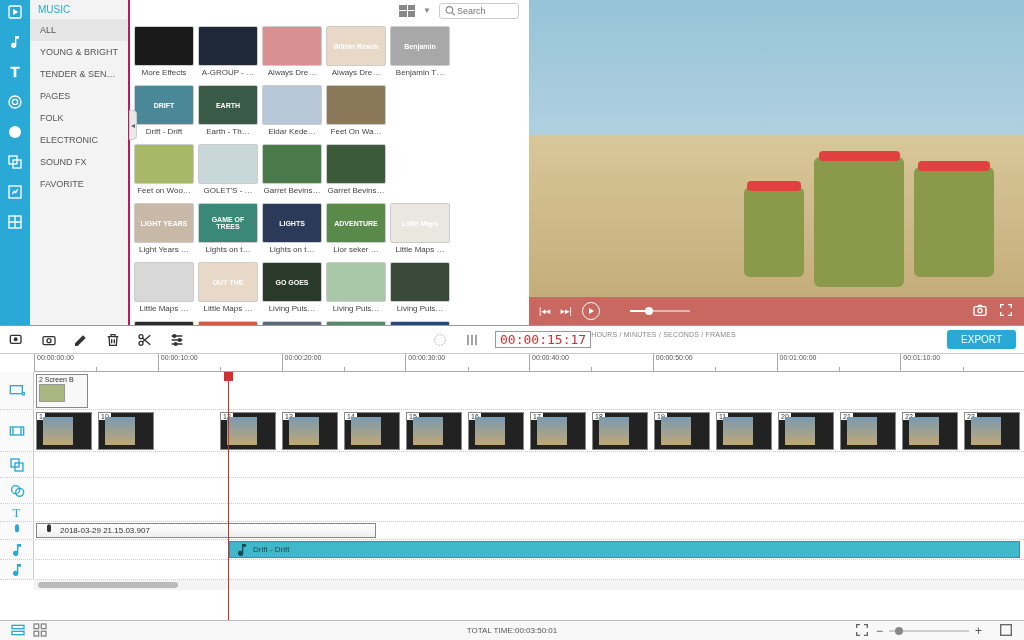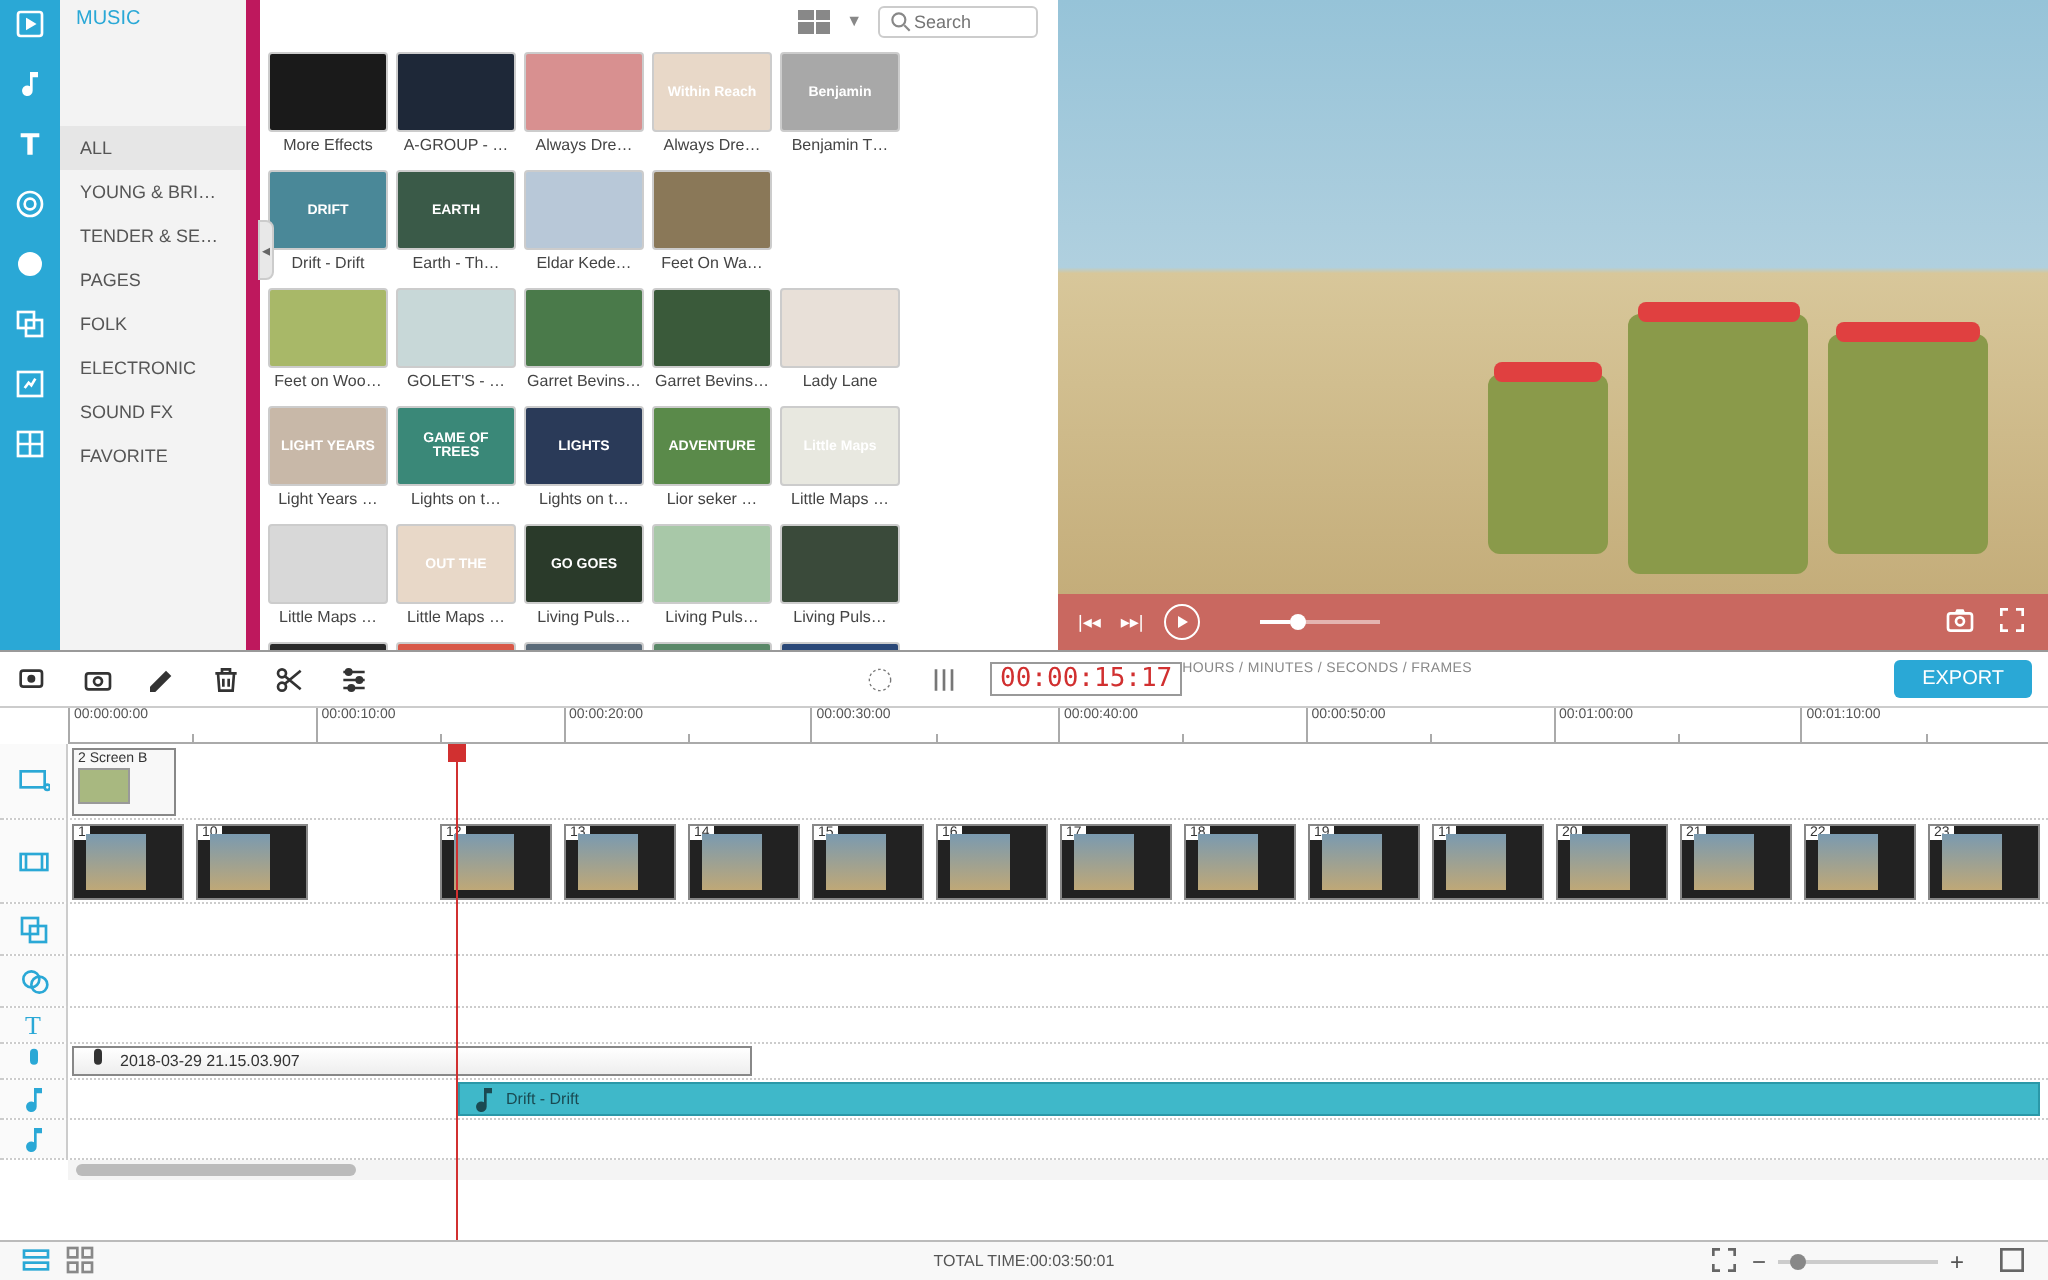--- a/index.html
+++ b/index.html
@@ -1,24 +1,24 @@
 <!DOCTYPE html>
 <html><head>
 <meta charset="utf-8">
 <style>
 * { margin:0; padding:0; box-sizing:border-box; font-family:-apple-system,Helvetica,Arial,sans-serif; }
 body { width:1024px; height:640px; overflow:hidden; background:#fff; font-size:10px; color:#333; }
 .app { display:flex; flex-direction:column; height:640px; }
 .top { display:flex; height:325px; }
 .iconbar { width:30px; background:#2aa8d6; display:flex; flex-direction:column; align-items:center; padding-top:2px; gap:10px; }
 .iconbar .ic { width:20px; height:20px; color:#fff; display:flex; align-items:center; justify-content:center; }
-.catpanel { width:100px; background:#f3f3f3; border-right:7px solid #be185d; }
+.catpanel { width:100px; background:#f3f3f3; border-right:2px solid #be185d; }
 .cat-head { color:#2aa8d6; font-size:10px; padding:4px 8px; font-weight:500; }
 .cat-item { padding:6px 10px; font-size:9px; color:#555; cursor:pointer; white-space:nowrap; overflow:hidden; text-overflow:ellipsis; }
-.cat-item.active { background:#e6e6e6; font-weight:500;margin-top:44px; }
+.cat-item.active { background:#e6e6e6; font-weight:500; }
 .browser { flex:1; background:#fff; position:relative; display:flex; flex-direction:column; }
 .browser-top { height:22px; display:flex; justify-content:flex-end; align-items:center; padding:0 10px; gap:8px; border-bottom:1px solid transparent; }
 .gridview { width:16px; height:12px; display:grid; grid-template-columns:1fr 1fr; grid-template-rows:1fr 1fr; gap:1px; }
 .gridview span { background:#888; }
 .searchbox { display:flex; align-items:center; border:1px solid #ccc; border-radius:3px; height:16px; width:80px; padding:0 4px; gap:0; }
 .searchbox input { border:none; outline:none; width:100%; font-size:9px; }
 .gallery { flex:1; overflow:hidden; padding:4px 4px 0 4px; }
 .grow { display:flex; gap:4px; }
 .gitem { width:60px; text-align:center; margin-bottom:2px; }
 .thumb { width:60px; height:40px; background:#666; border-radius:2px; border:1px solid #ccc; }
@@ -211,24 +211,20 @@
               <div class="glabel">GOLET'S - …</div>
             </div>
             <div class="gitem">
               <div class="thumb" style="background: rgb(74, 122, 74);"></div>
               <div class="glabel">Garret Bevins…</div>
             </div>
             <div class="gitem">
               <div class="thumb" style="background: rgb(58, 90, 58);"></div>
               <div class="glabel">Garret Bevins…</div>
             </div>
-            <div class="gitem">
-              <div class="thumb" style="background: rgb(232, 224, 216);"></div>
-              <div class="glabel">Lady Lane</div>
-            </div>
           </div>
           <div class="grow">
             <div class="gitem">
               <div class="thumb" style="background: rgb(200, 184, 168); display: flex; align-items: center; justify-content: center; color: rgb(255, 255, 255); font-size: 7px; font-weight: bold; text-align: center; padding: 2px;">LIGHT YEARS</div>
               <div class="glabel">Light Years …</div>
             </div>
             <div class="gitem">
               <div class="thumb" style="background: rgb(58, 136, 120); display: flex; align-items: center; justify-content: center; color: rgb(255, 255, 255); font-size: 7px; font-weight: bold; text-align: center; padding: 2px;">GAME OF TREES</div>
               <div class="glabel">Lights on t…</div>
             </div>

